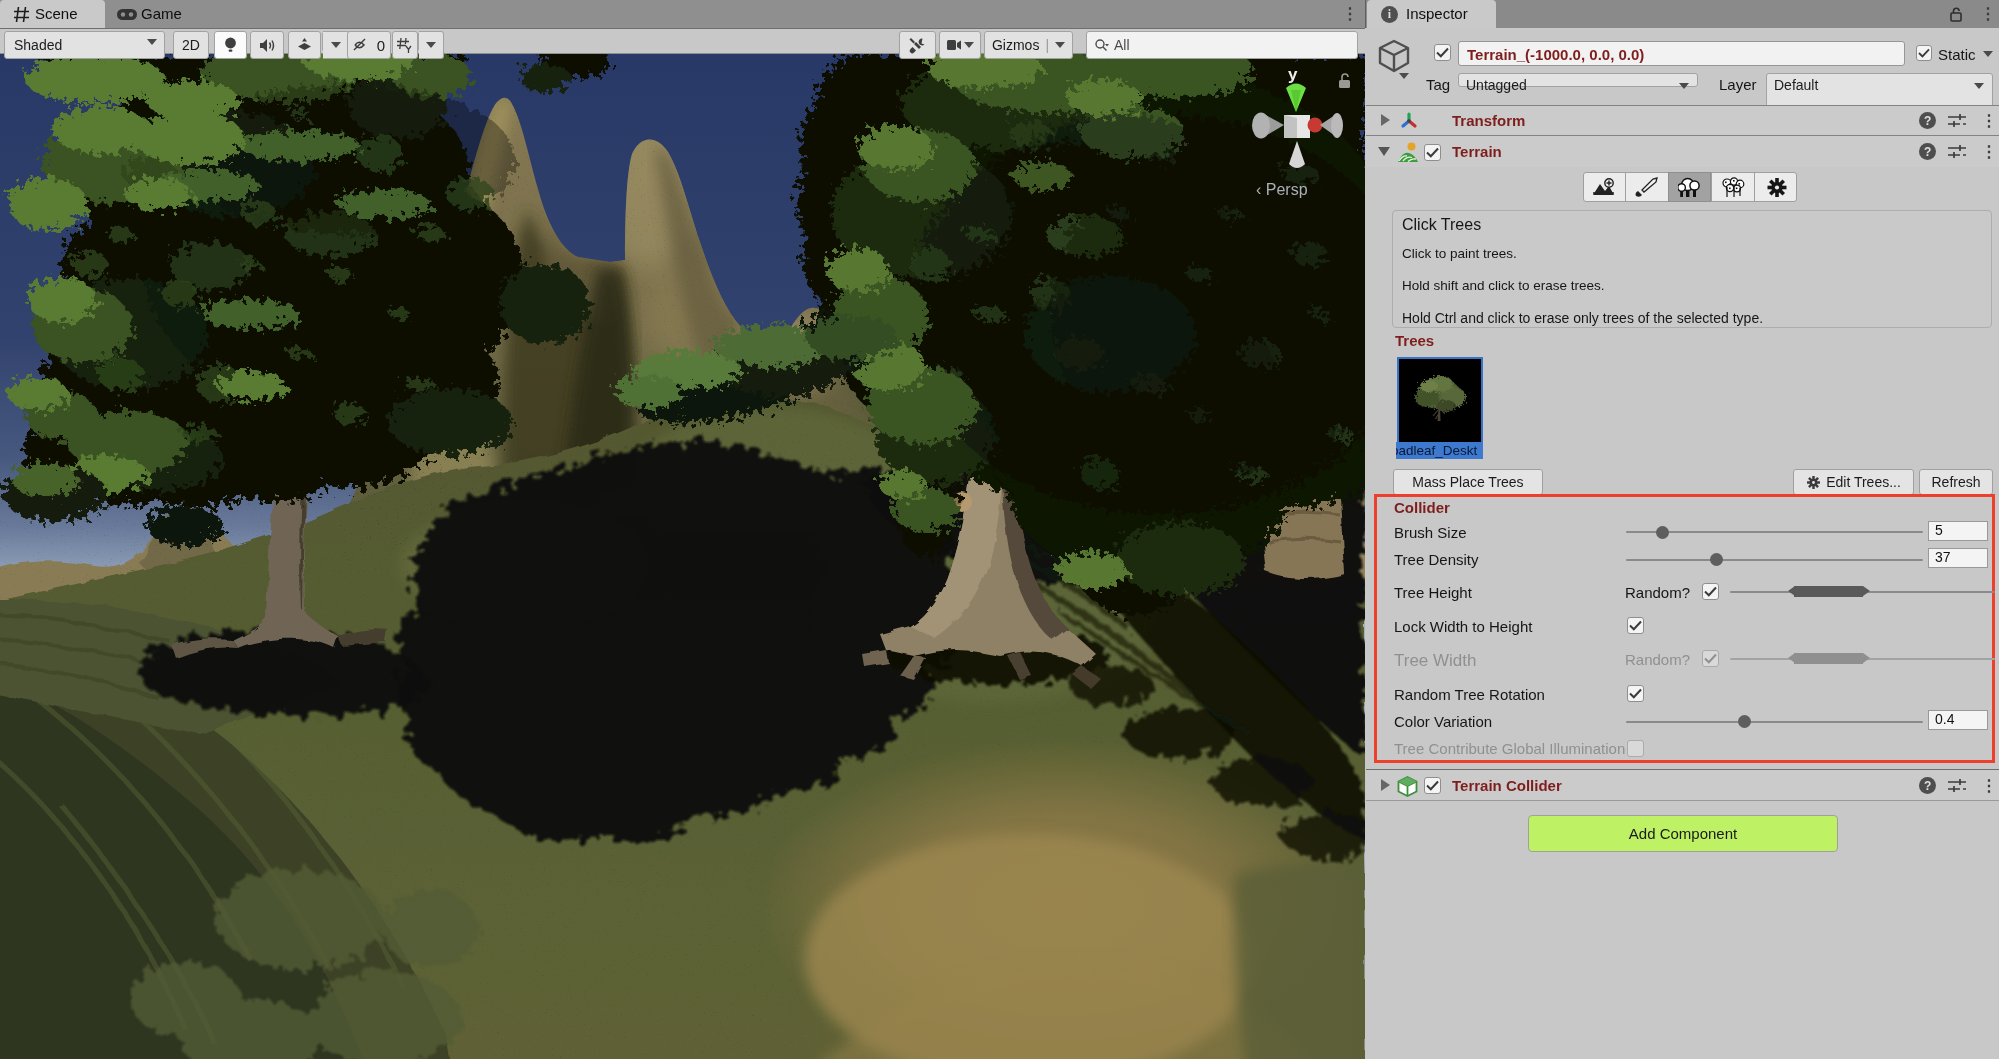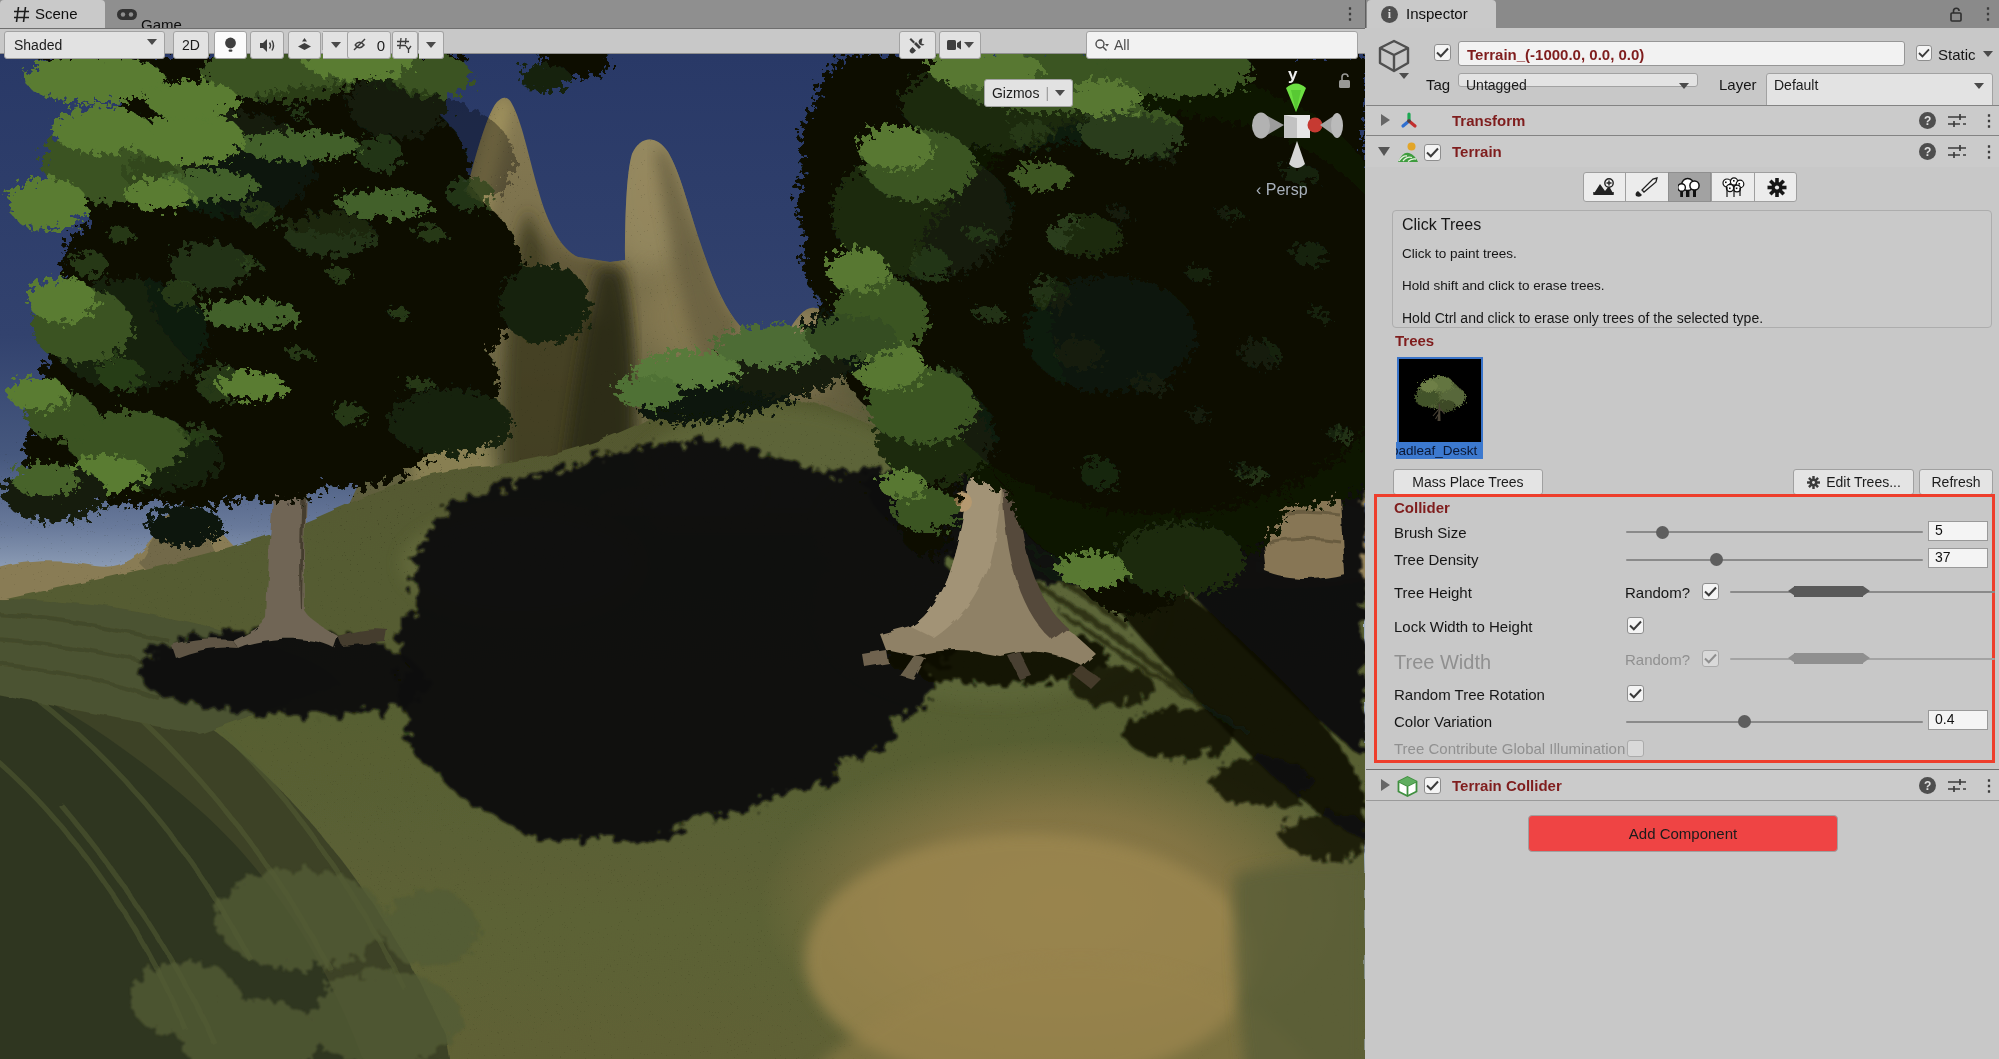--- a/index.html
+++ b/index.html
@@ -394,21 +394,21 @@
         <g stroke="#1d1d1d" stroke-width="1.6" fill="none">
           <path d="M5.5 1 L3.5 16 M12.5 1 L10.5 16 M1 5.5 L16 5.5 M1 11.5 L16 11.5"></path>
         </g>
       </svg>
     <div class="abs tabtxt" style="left:35px; top:5px;">Scene</div>
     <svg class="abs" style="left:117px; top:8px;" width="20" height="13" viewBox="0 0 20 13">
         <rect x="0" y="1" width="20" height="11" rx="5.5" fill="#333"></rect>
         <circle cx="6" cy="6.5" r="2.2" fill="#8f8f8f"></circle>
         <circle cx="14" cy="6.5" r="2.2" fill="#8f8f8f"></circle>
       </svg>
-    <div class="abs tabtxt" style="left:141px; top:16px;">Game</div>
+    <div class="abs tabtxt" style="left:141px; top:5px;">Game</div>
     <div class="abs kebab" style="left:1342px; top:4px;">⋮</div>
   </div>
 
   <div class="abs" style="left:0; top:28px; width:1365px; height:26px; background:#c8c8c8; border-top:1px solid #6e6e6e; border-bottom:1px solid #8f8f8f;">
   </div>
   <div class="tbtn" style="left:4px; width:161px; padding-left:9px;">Shaded</div>
   <div class="ddarrow" style="left:147px; top:39px;"></div>
   <div class="tbtn" style="left:173px; width:36px; justify-content:center;">2D</div>
   <div class="tbtn" style="left:214px; width:33px; background:#fbfbfb; justify-content:center;">
     <svg width="13" height="17" viewBox="0 0 13 17">
@@ -461,21 +461,21 @@
         </g>
       </svg>
   </div>
   <div class="tbtn" style="left:939px; width:42px; justify-content:center; gap:2px;">
     <svg width="15" height="12" viewBox="0 0 15 12">
         <rect x="0" y="1" width="9" height="10" rx="1.5" fill="#3e3e3e"></rect>
         <path d="M10 4 L14 1.5 V10.5 L10 8 z" fill="#3e3e3e"></path>
       </svg>
     <span class="ddarrow" style="position:static;"></span>
   </div>
-  <div class="tbtn" style="left:984px; width:89px; justify-content:center; gap:6px;margin-top:48px;">Gizmos <span style="color:#9a9a9a;">|</span> <span class="ddarrow" style="position:static;"></span></div>
+  <div class="tbtn" style="left:984px; width:89px; justify-content:center; gap:6px;">Gizmos <span style="color:#9a9a9a;">|</span> <span class="ddarrow" style="position:static;"></span></div>
   <div class="tbtn" style="left:1086px; width:272px; background:#f2f2f2; padding-left:7px; color:#4c4c4c; gap:4px;">
     <svg width="16" height="14" viewBox="0 0 16 14">
         <circle cx="6" cy="6" r="4" fill="none" stroke="#4c4c4c" stroke-width="1.4"></circle>
         <path d="M9 9 L12.5 12.5" stroke="#4c4c4c" stroke-width="1.4"></path>
         <path d="M11 6 l2 2.5 2-2.5 z" fill="#4c4c4c"></path>
       </svg>
     All
   </div>
 
   <div class="abs" style="left:1365px; top:0; width:634px; height:28px; background:#8a8a8a; border-left:1px solid #5f5f5f;">
@@ -701,21 +701,21 @@
   <div class="abs" style="left:1794px; top:586px; width:69px; height:11px; background:#595959;"></div>
   <div class="abs" style="left:1788px; top:586px; width:0; height:0; border-top:5.5px solid transparent; border-bottom:5.5px solid transparent; border-right:7px solid #595959;"></div>
   <div class="abs" style="left:1863px; top:586px; width:0; height:0; border-top:5.5px solid transparent; border-bottom:5.5px solid transparent; border-left:7px solid #595959;"></div>
 
   <div class="lbl14" style="left:1394px; top:618px; font-size:15px;">Lock Width to Height</div>
   <div class="cb" style="left:1627px; top:617px;"></div>
   <svg class="abs" style="left:1629px; top:620px;" width="13" height="11" viewBox="0 0 13 11">
       <path d="M1 5.5 L4.8 9.2 L12 1.5" fill="none" stroke="#3a3a3a" stroke-width="2"></path>
     </svg>
 
-  <div class="lbl14 grey" style="left:1394px; top:651px; font-size:20px;">Tree Width</div>
+  <div class="lbl14 grey" style="left:1394px; top:651px; font-size:17px;">Tree Width</div>
   <div class="lbl14 grey" style="left:1625px; top:651px; font-size:15px;">Random?</div>
   <div class="cb" style="left:1702px; top:650px; background:#d9d9d9; border-color:#aaa;"></div>
   <svg class="abs" style="left:1704px; top:653px;" width="13" height="11" viewBox="0 0 13 11">
       <path d="M1 5.5 L4.8 9.2 L12 1.5" fill="none" stroke="#8f8f8f" stroke-width="2"></path>
     </svg>
   <div class="strack" style="left:1730px; top:658px; width:265px; background:#a3a3a3;"></div>
   <div class="abs" style="left:1794px; top:653px; width:69px; height:11px; background:#8f8f8f;"></div>
   <div class="abs" style="left:1788px; top:653px; width:0; height:0; border-top:5.5px solid transparent; border-bottom:5.5px solid transparent; border-right:7px solid #8f8f8f;"></div>
   <div class="abs" style="left:1863px; top:653px; width:0; height:0; border-top:5.5px solid transparent; border-bottom:5.5px solid transparent; border-left:7px solid #8f8f8f;"></div>
 
@@ -754,15 +754,15 @@
     </div>
   <svg class="abs" style="left:1948px; top:778px;" width="18" height="15" viewBox="0 0 18 15">
       <g stroke="#3c3c3c" stroke-width="1.7">
         <path d="M0 4 H18 M0 11 H12"></path>
         <path d="M12 1 V7 M6 8 V14 M15 11 H18"></path>
       </g>
     </svg>
   <div class="kebab" style="left:1981px; top:776px;">⋮</div>
   <div class="sep" style="top:800px; background:#9a9a9a;"></div>
 
-  <div class="btn" style="left:1528px; top:815px; width:310px; height:37px; font-size:15px; background:#ef4444; border-radius:4px;">Add Component</div>
+  <div class="btn" style="left:1528px; top:815px; width:310px; height:37px; font-size:15px; background:#bef264; border-radius:4px;">Add Component</div>
 
 </div>
 
 </body></html>

